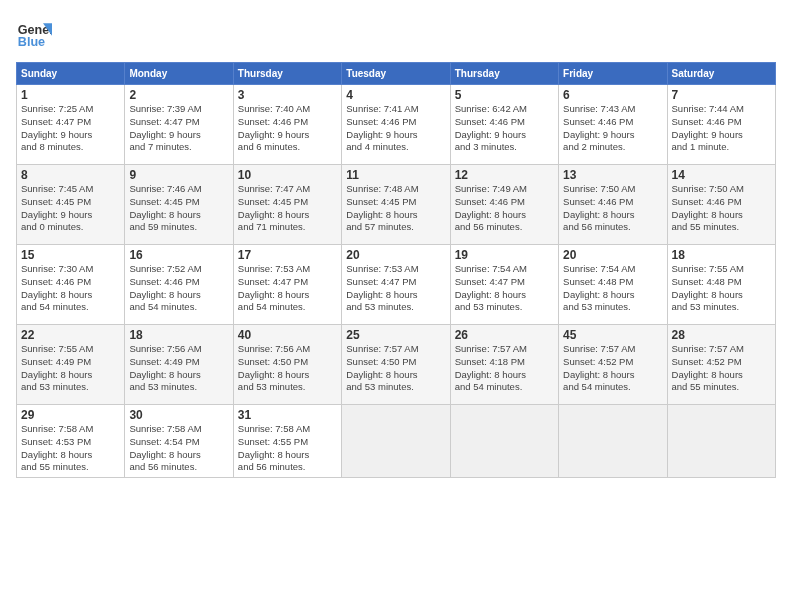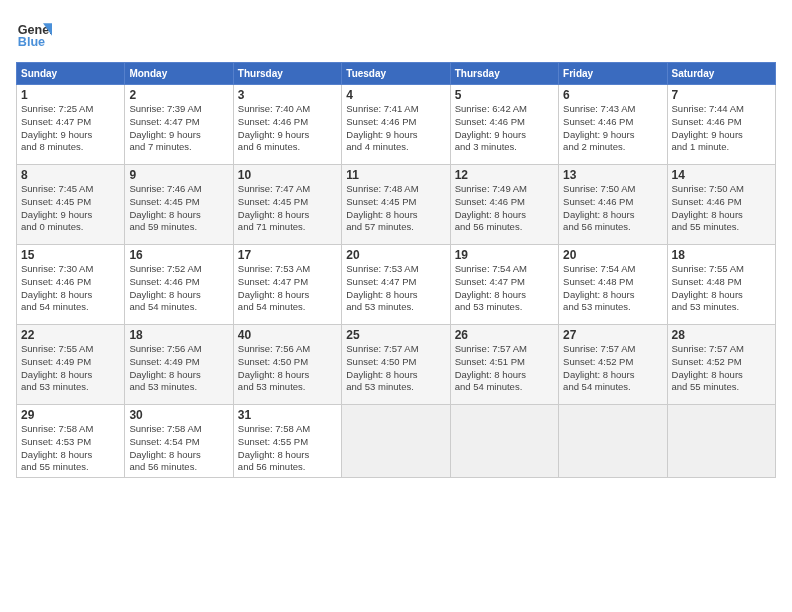--- a/index.html
+++ b/index.html
@@ -301,26 +301,26 @@
           <td>
             <span class="day-num">25</span>
             <div class="cell-text">Sunrise: 7:57 AM</div>
             <div class="cell-text">Sunset: 4:50 PM</div>
             <div class="cell-text">Daylight: 8 hours</div>
             <div class="cell-text">and 53 minutes.</div>
           </td>
           <td>
             <span class="day-num">26</span>
             <div class="cell-text">Sunrise: 7:57 AM</div>
-            <div class="cell-text">Sunset: 4:51 PM</div>
-            <div class="cell-text">Daylight: 8 hours</div>
-            <div class="cell-text">and 54 minutes.</div>
-          </td>
-          <td>
-            <span class="day-num">27</span>
+            <div class="cell-text">Sunset: 4:18 PM</div>
+            <div class="cell-text">Daylight: 8 hours</div>
+            <div class="cell-text">and 54 minutes.</div>
+          </td>
+          <td>
+            <span class="day-num">45</span>
             <div class="cell-text">Sunrise: 7:57 AM</div>
             <div class="cell-text">Sunset: 4:52 PM</div>
             <div class="cell-text">Daylight: 8 hours</div>
             <div class="cell-text">and 54 minutes.</div>
           </td>
           <td>
             <span class="day-num">28</span>
             <div class="cell-text">Sunrise: 7:57 AM</div>
             <div class="cell-text">Sunset: 4:52 PM</div>
             <div class="cell-text">Daylight: 8 hours</div>

